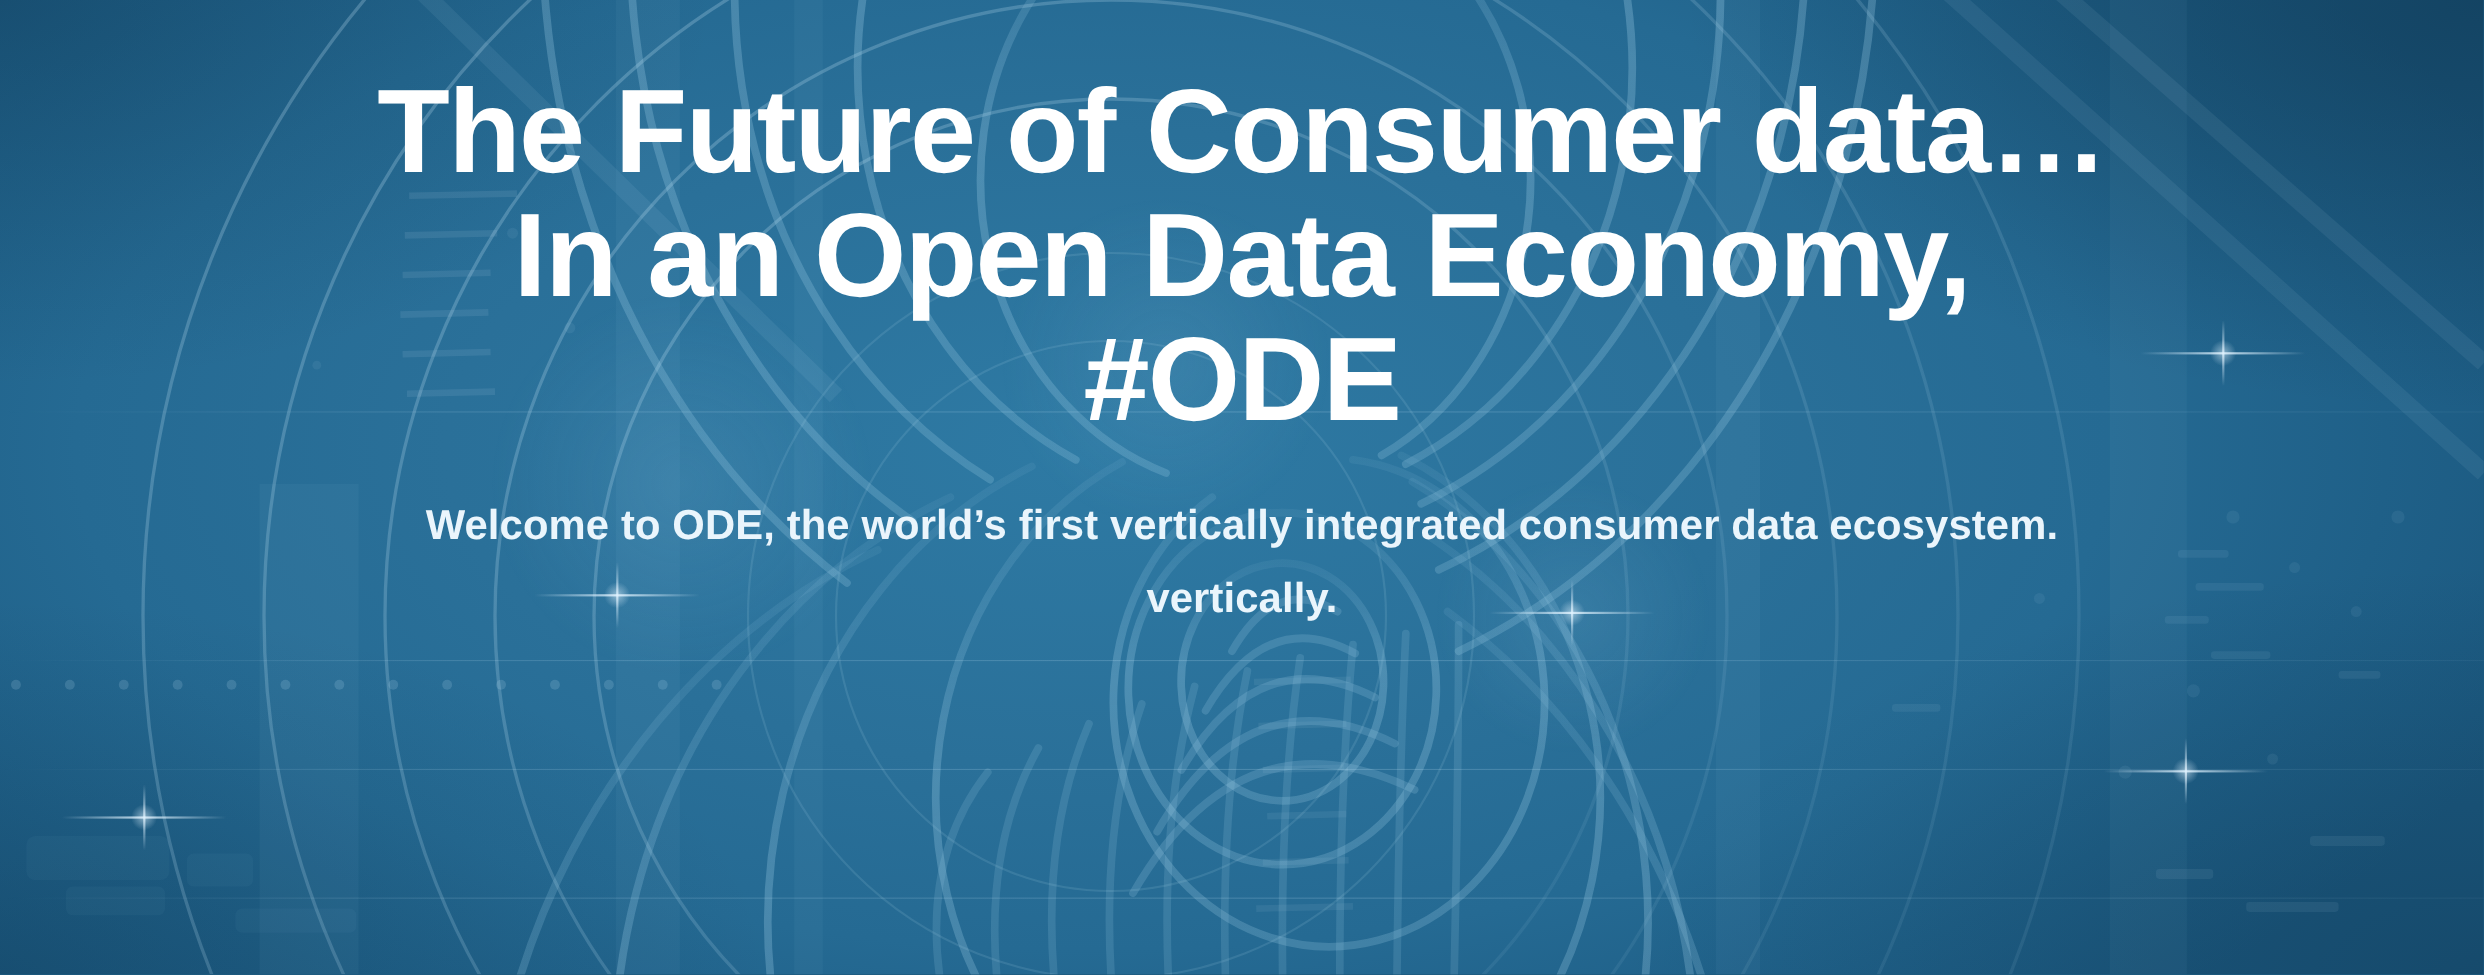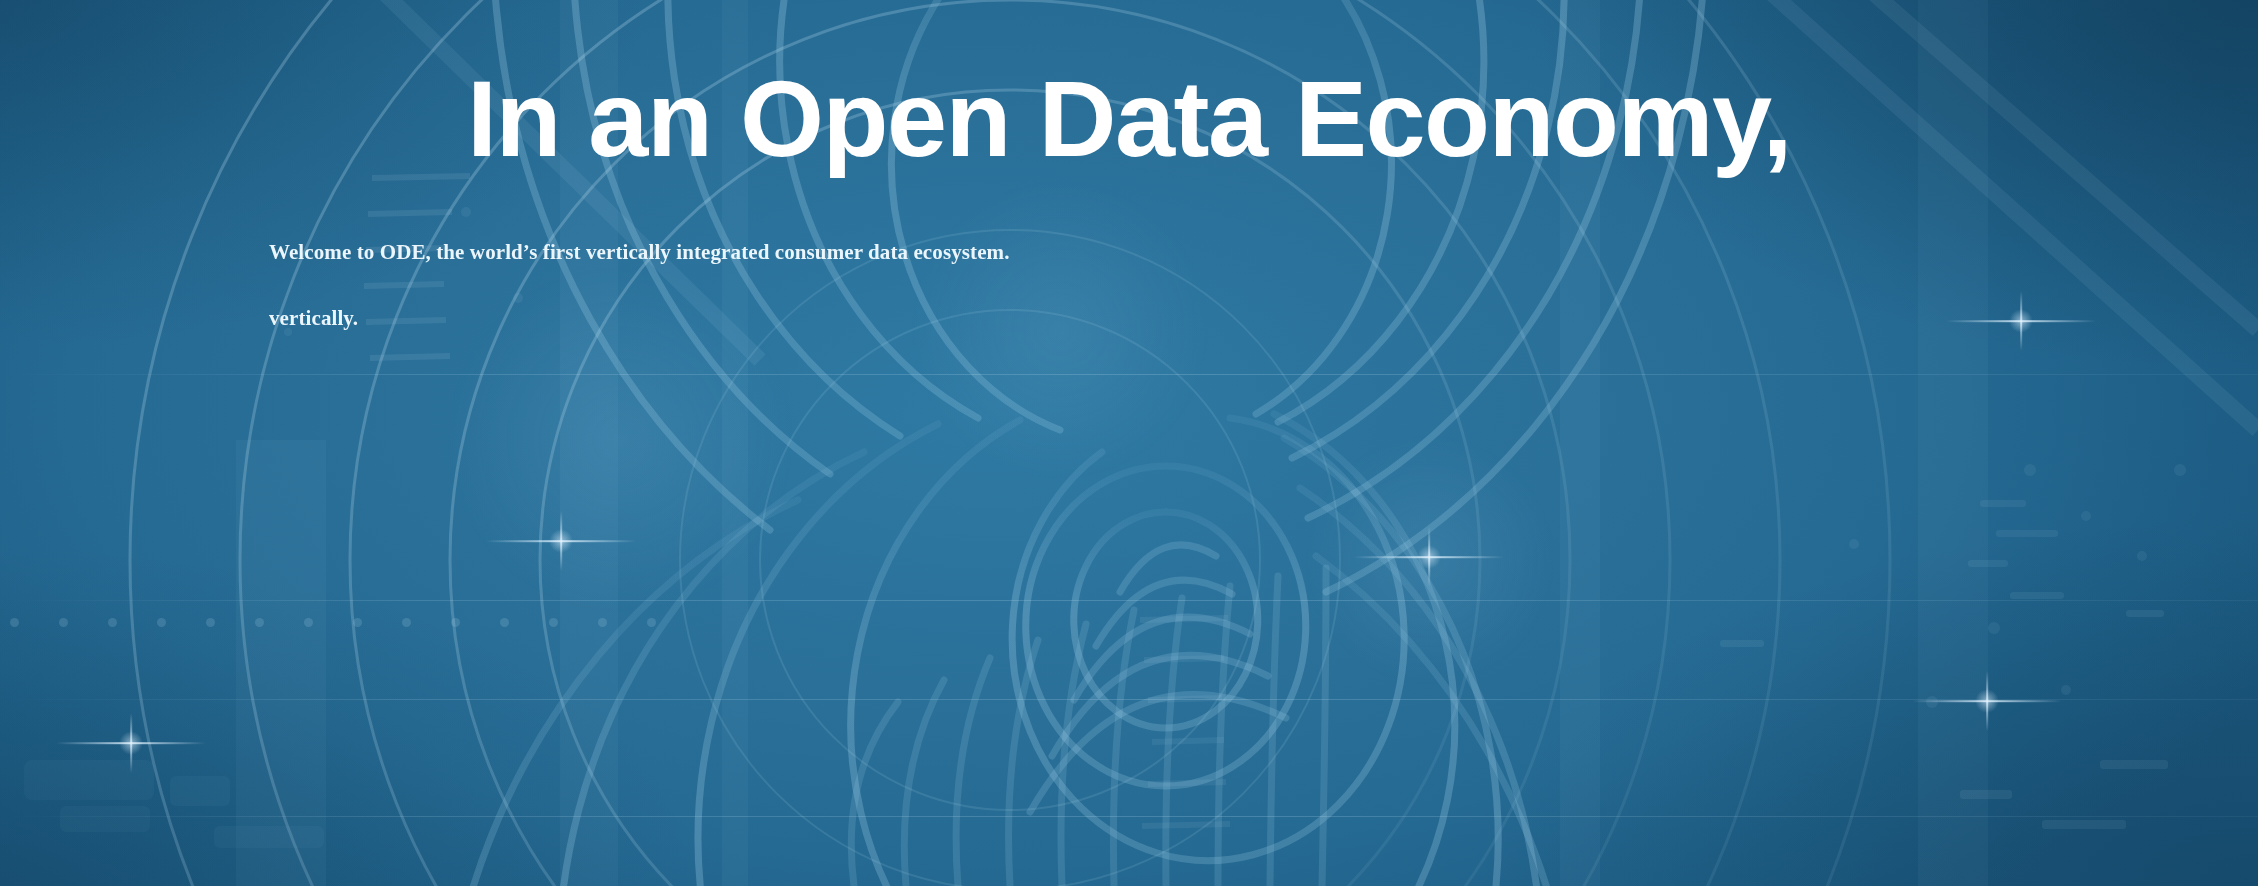--- a/index.html
+++ b/index.html
@@ -76,25 +76,25 @@
     letter-spacing:-1.5px;
     text-align:center;
     width:2180px;
     text-rendering:optimizeLegibility;
   }
   .headline .ln { display:block; white-space:nowrap; }
 
   .subtitle {
     margin-top:44px;
     color:#eaf5fc;
-    font-family:Liberation Serif, serif;
+    font-family:Liberation Sans, sans-serif;
     font-weight:600;
-    font-size:21px;
+    font-size:38px;
     line-height:66px;
-    text-align:left;
+    text-align:center;
     width:1720px;
     letter-spacing:.1px;
   }
   .subtitle .pl { display:block; white-space:nowrap; }
 </style>
 </head>
 <body>
 
 <div class="hero">
 
@@ -364,21 +364,23 @@
   <div class="star" style="left:560px; top:540px">
       <em></em>
     </div>
   <div class="star" style="left:1428px; top:556px">
       <em></em>
     </div>
 
   <div class="content">
 
     <h1 class="headline">
+      <span class="ln">The Future of Consumer data…</span>
       <span class="ln">In an Open Data Economy,</span>
+      <span class="ln">#ODE</span>
     </h1>
 
     <p class="subtitle">
       <span class="pl">Welcome to ODE, the world’s first vertically integrated consumer data ecosystem.</span>
       <span class="pl">vertically.</span>
     </p>
 
   </div>
 </div>
 

